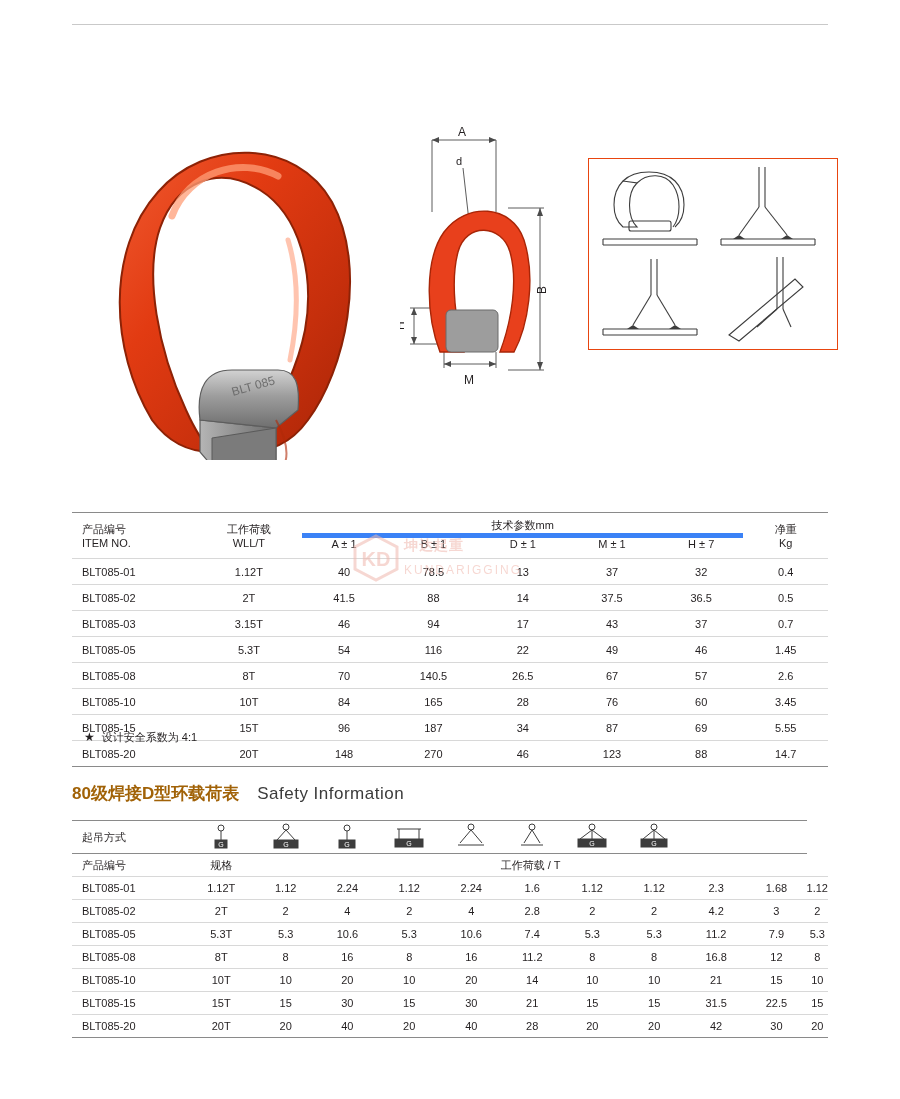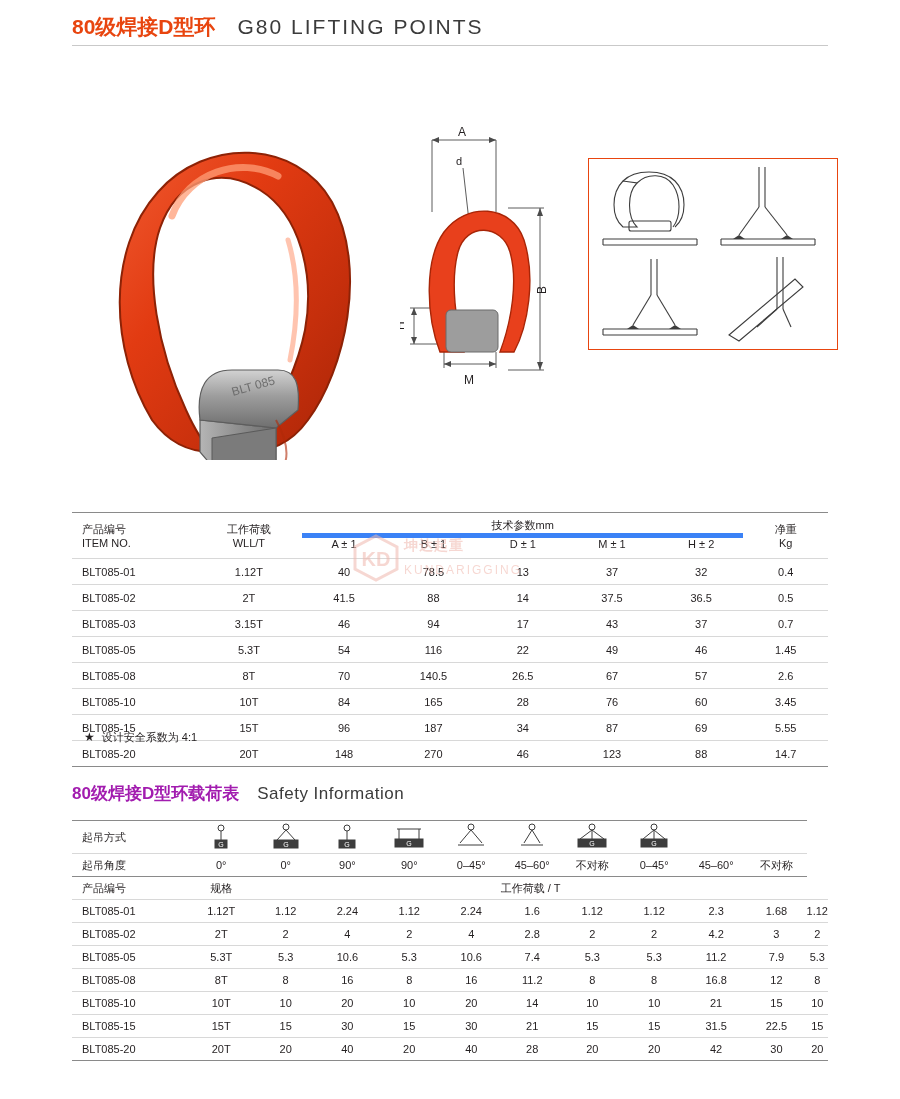--- a/index.html
+++ b/index.html
@@ -43,43 +43,39 @@
   .note{position:absolute;left:84px;top:730px;font-size:11px;color:#231f20;}
   .note .star{color:#231f20;font-size:12px;margin-right:7px;}
 
   
   .watermark{position:absolute;left:352px;top:532px;width:230px;height:52px;opacity:.55;pointer-events:none;}
   .wm-text{position:absolute;left:52px;top:5px;font-size:14px;color:#f0b8ae;font-weight:bold;letter-spacing:1px;}
   .wm-sub{position:absolute;left:52px;top:31px;font-size:12px;color:#f0b8ae;letter-spacing:2px;}
 
   
   .sec2-title{position:absolute;left:72px;top:785px;display:flex;align-items:flex-end;gap:18px;}
-  .sec2-cn{font-size:17px;font-weight:bold;color:#a21caf;line-height:1;}
+  .sec2-cn{font-size:17px;font-weight:bold;color:#a16207;line-height:1;}
   .sec2-en{font-size:17px;color:#3b3b3b;line-height:1;letter-spacing:.5px;}
 
   .safety{position:absolute;left:72px;top:820px;width:756px;}
   .safety table{border-collapse:collapse;width:100%;}
   .safety td{font-size:11px;text-align:center;padding:0;height:22px;border-top:1px solid #d8d8d8;}
   .safety .rowhead{text-align:left;padding-left:10px;width:112px;margin-top:44px;}
   .safety tr.iconrow td{height:32px;border-top:1px solid #8a8a8a;}
   .safety tr.lastrow td{border-bottom:1px solid #8a8a8a;}
   .safety .thick td{border-top:1px solid #8a8a8a;}
 
   .icon-cell svg{display:block;margin:0 auto;}
 </style>
 </head>
 <body>
 
 <div class="page">
 
   <div class="header">
-    <div class="header-row">
-      <div class="title-cn">80级焊接D型环</div>
-      <div class="title-en">G80 LIFTING POINTS</div>
-    </div>
     <div class="header-rule"></div>
   </div>
 
   <div class="figures">
 
     <div class="photo">
       <svg width="270" height="340" viewBox="0 0 270 340">
         <defs>
           <linearGradient id="ringGrad" x1="0" y1="0" x2="1" y2="1">
             <stop offset="0%" stop-color="#f05a30"></stop>
@@ -232,21 +228,21 @@
           <td class="line-top" rowspan="2" style="vertical-align:middle">
             <div>净重</div>
             <div>Kg</div>
           </td>
         </tr>
         <tr class="hdr-bot">
           <td>A ± 1</td>
           <td>B ± 1</td>
           <td>D ± 1</td>
           <td>M ± 1</td>
-          <td>H ± 2</td>
+          <td>H ± 7</td>
         </tr>
       </thead>
       <tbody>
         <tr>
           <td class="col-item">BLT085-01</td>
           <td>1.12T</td>
           <td>40</td>
           <td>78.5</td>
           <td>13</td>
           <td>37</td>
@@ -447,33 +443,20 @@
                   <line x1="20" y1="7" x2="20" y2="16"></line>
                   <rect x="7" y="16" width="26" height="8" fill="#3d3d3d"></rect>
                 </g>
                 <text x="20" y="23" text-anchor="middle" font-size="7" fill="#fff" font-family="'Liberation Sans',sans-serif">G</text>
               </svg>
           </td>
           <td colspan="2"></td>
         </tr>
 
 
-        <tr>
-          <td class="rowhead">起吊角度</td>
-          <td>0°</td>
-          <td>0°</td>
-          <td>90°</td>
-          <td>90°</td>
-          <td>0–45°</td>
-          <td>45–60°</td>
-          <td>不对称</td>
-          <td>0–45°</td>
-          <td>45–60°</td>
-          <td>不对称</td>
-        </tr>
 
         <tr class="thick">
           <td class="rowhead">产品编号</td>
           <td>规格</td>
           <td colspan="9">工作荷载 / T</td>
         </tr>
 
         <tr>
           <td class="rowhead">BLT085-01</td>
           <td>1.12T</td>

